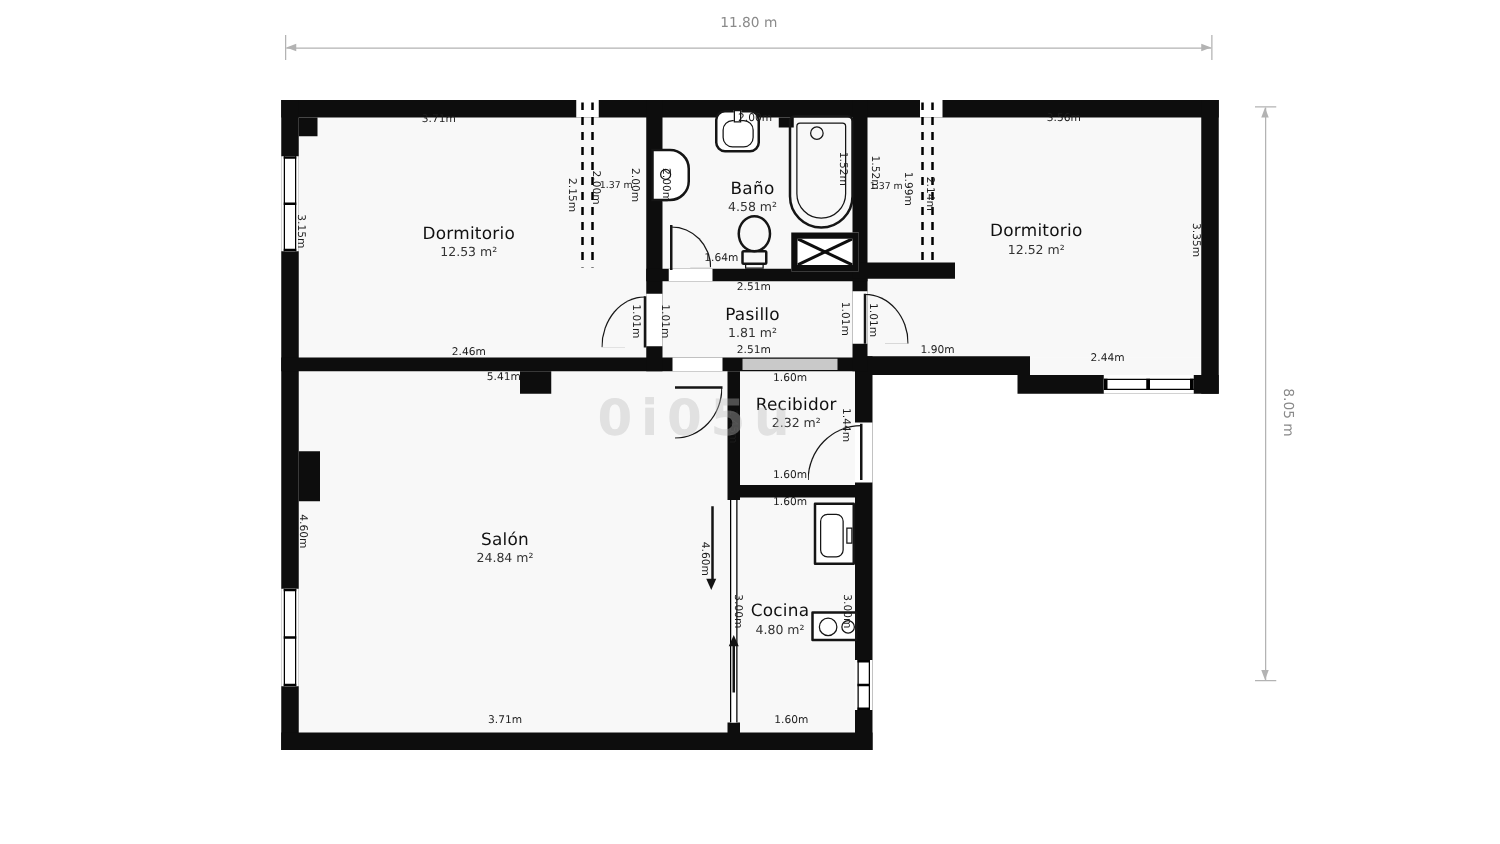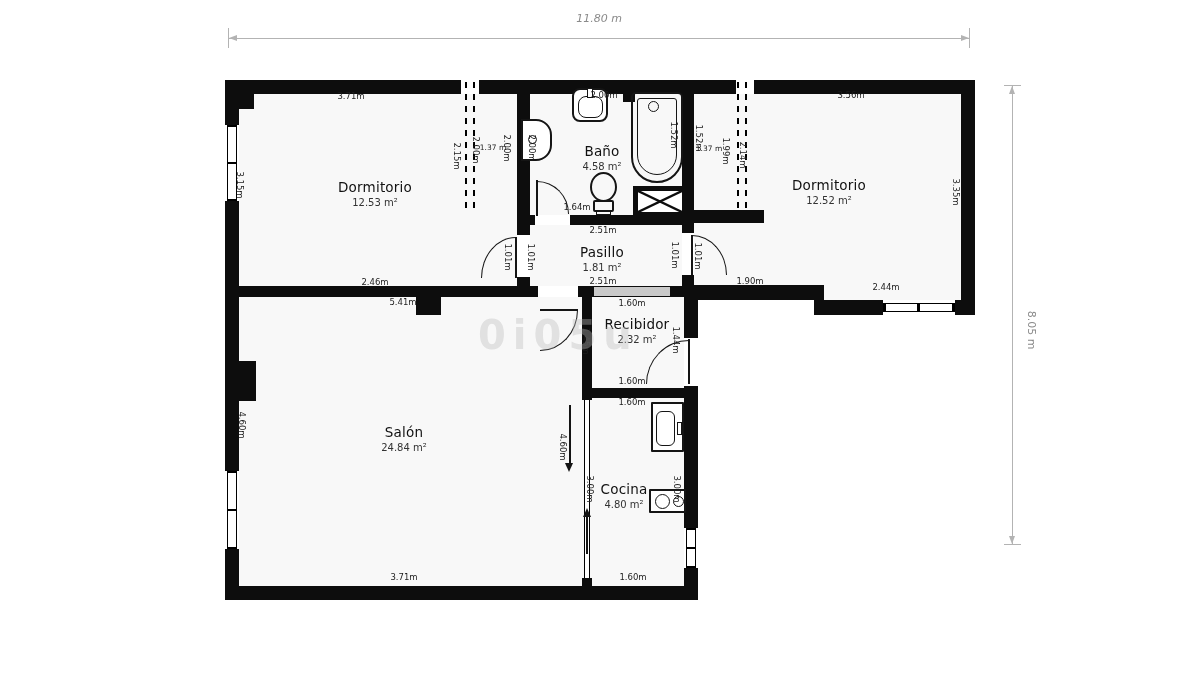--- a/index.html
+++ b/index.html
@@ -160,21 +160,21 @@
     <div class="fxi" style="left:4px;top:3px;width:15px;height:15px;border-radius:50%"></div>
     <div class="fxi" style="left:22px;top:5px;width:11px;height:11px;border-radius:50%"></div>
   </div>
 
   <div class="kline" style="left:569px;top:405px;width:1.5px;height:60px"></div>
   <div class="tri" style="left:565px;top:463px;border-left:4px solid transparent;border-right:4px solid transparent;border-top:9px solid #141414"></div>
   <div class="kline" style="left:586px;top:516px;width:1.5px;height:38px"></div>
   <div class="tri" style="left:583px;top:508px;border-left:4px solid transparent;border-right:4px solid transparent;border-bottom:9px solid #141414"></div>
 
   <div class="layer">
-      <div class="dim muted" style="left: 599px; top: 18px; font-style: italic;">11.80 m</div>
+      <div class="dim muted" style="left: 599px; top: 18px;">11.80 m</div>
       <div class="dim v muted" style="left: 1031px; top: 330px;">8.05 m</div>
       <div class="dim" style="left: 351px; top: 96px;">3.71m</div>
       <div class="dim v" style="left: 240px; top: 185px;">3.15m</div>
       <div class="dim" style="left: 375px; top: 282px;">2.46m</div>
       <div class="dim v" style="left: 457px; top: 156px;">2.15m</div>
       <div class="dim v" style="left: 476px; top: 150px;">2.00m</div>
       <div class="dim" style="left: 493px; top: 148px; font-size: 7.5px;">1.37 m</div>
       <div class="dim v" style="left: 507px; top: 148px;">2.00m</div>
       <div class="dim under" style="left: 604px; top: 95px;">2.00m</div>
       <div class="dim v" style="left: 532px; top: 148px;">2.00m</div>

